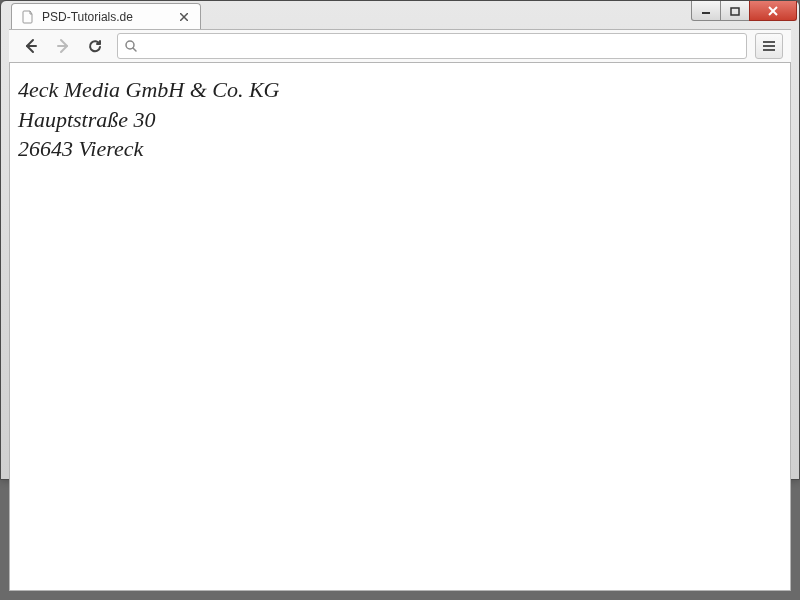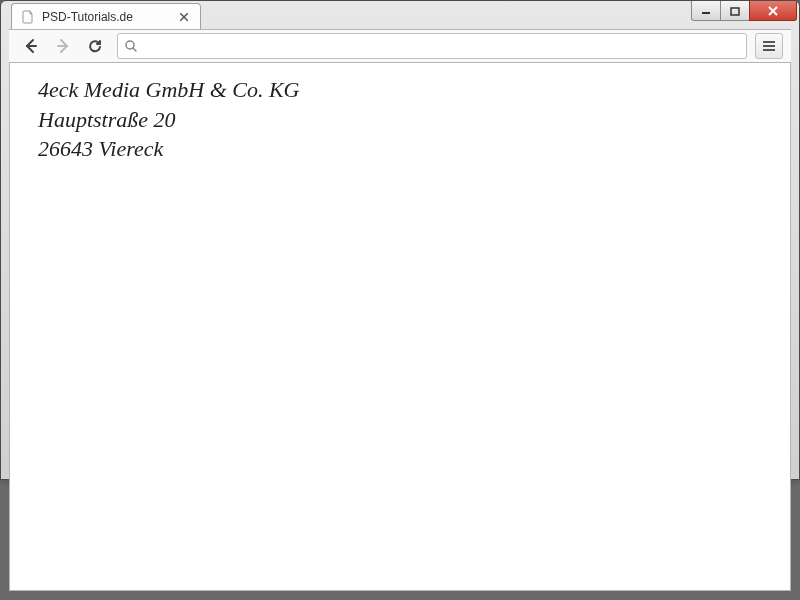--- a/index.html
+++ b/index.html
@@ -180,21 +180,21 @@
       align-items: center;
       justify-content: center;
       cursor: pointer;
     }
     .viewport {
       background: #fff;
       margin: 0 8px 8px 8px;
       border: 1px solid #b5b5b5;
       border-top: none;
       height: calc(600px - 28px - 34px - 8px - 2px);
-      padding: 12px 28px;
+      padding: 12px 8px;
       overflow: auto;
     }
     .content-address {
       font-family: "Times New Roman", Times, serif;
       font-style: italic;
       font-size: 22px;
       color: #222;
       line-height: 1.35;
     }
   </style>
@@ -278,18 +278,18 @@
         <line x1="1" y1="2" x2="13" y2="2" stroke="#555" stroke-width="2"></line>
         <line x1="1" y1="6" x2="13" y2="6" stroke="#555" stroke-width="2"></line>
         <line x1="1" y1="10" x2="13" y2="10" stroke="#555" stroke-width="2"></line>
       </svg>
     </div>
   </div>
 
   <div class="viewport">
     <div class="content-address">
       <div>4eck Media GmbH &amp; Co. KG</div>
-      <div>Hauptstraße 20</div>
+      <div>Hauptstraße 30</div>
       <div>26643 Viereck</div>
     </div>
   </div>
 
 </div>
 
 </body></html>

